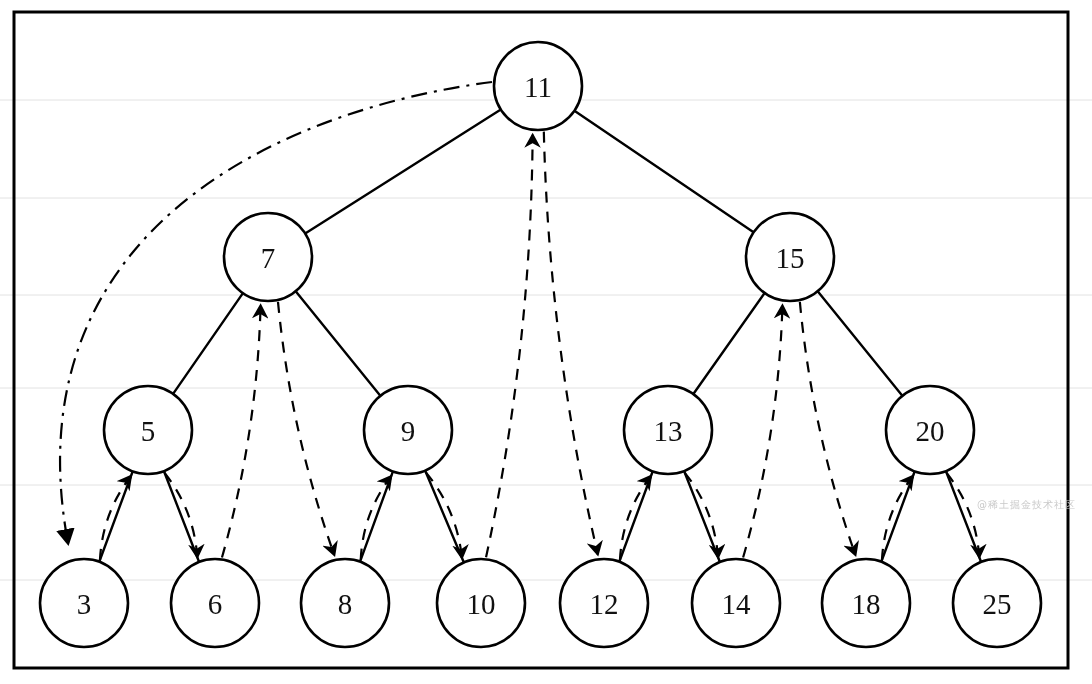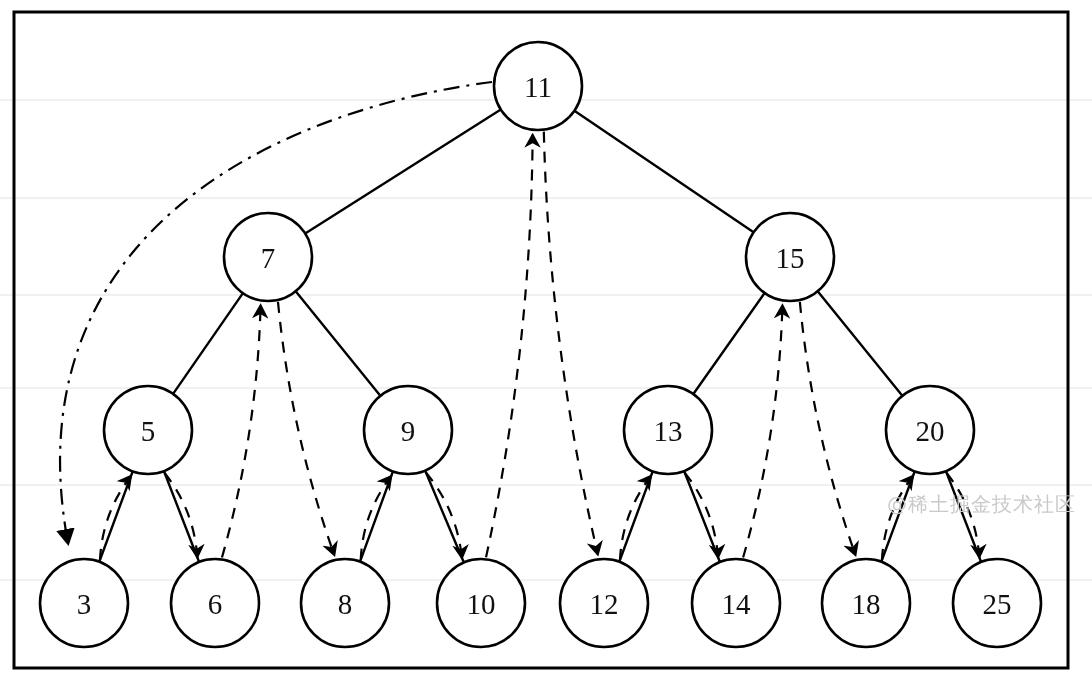--- a/index.html
+++ b/index.html
@@ -2,23 +2,23 @@
 <html><head>
 <meta charset="utf-8">
 <style>
   html,body{margin:0;padding:0;background:#ffffff;}
   body{width:1092px;height:684px;overflow:hidden;
        font-family:"Liberation Serif", "DejaVu Serif", serif;}
   #stage{position:relative;width:1092px;height:528px;background:#ffffff;}
   #diagram{position:absolute;left:0;top:0;width:1092px;height:684px;}
   .node-label{font-family:"Liberation Serif","DejaVu Serif",serif;
               font-size:29px;fill:#111111;text-anchor:middle;dominant-baseline:central;}
-  #watermark{position:absolute;right:16px;bottom:10px;
+  #watermark{position:absolute;right:16px;bottom:16px;
              font-family:"DejaVu Sans","Liberation Sans",sans-serif;
-             font-size:20px;color:#c9c9c9;letter-spacing:1px;
+             font-size:10px;color:#c9c9c9;letter-spacing:1px;
              user-select:none;white-space:nowrap;}
 </style>
 </head>
 <body>
 
 <div id="stage">
 
   <svg id="diagram" viewBox="0 0 1092 684">
     <defs>
       <marker id="arrow-dashed" viewBox="0 0 12 12" refX="9.5" refY="6" markerWidth="7.5" markerHeight="7.5" orient="auto-start-reverse">

